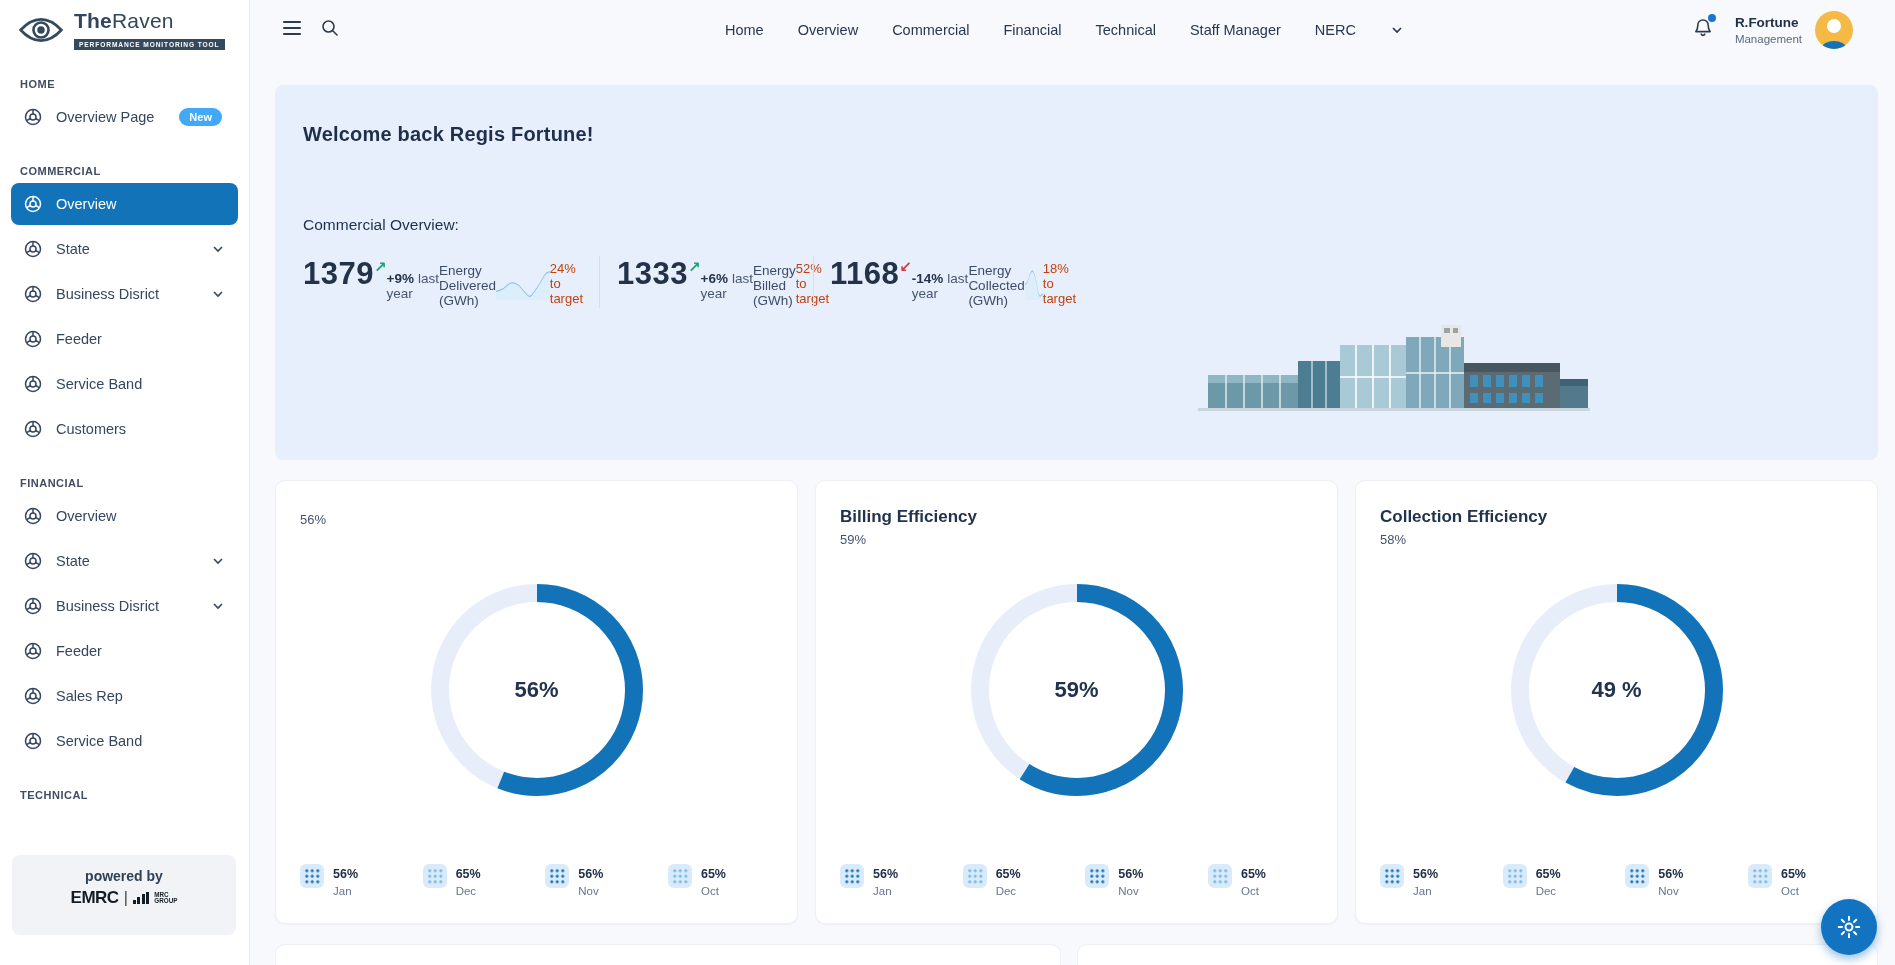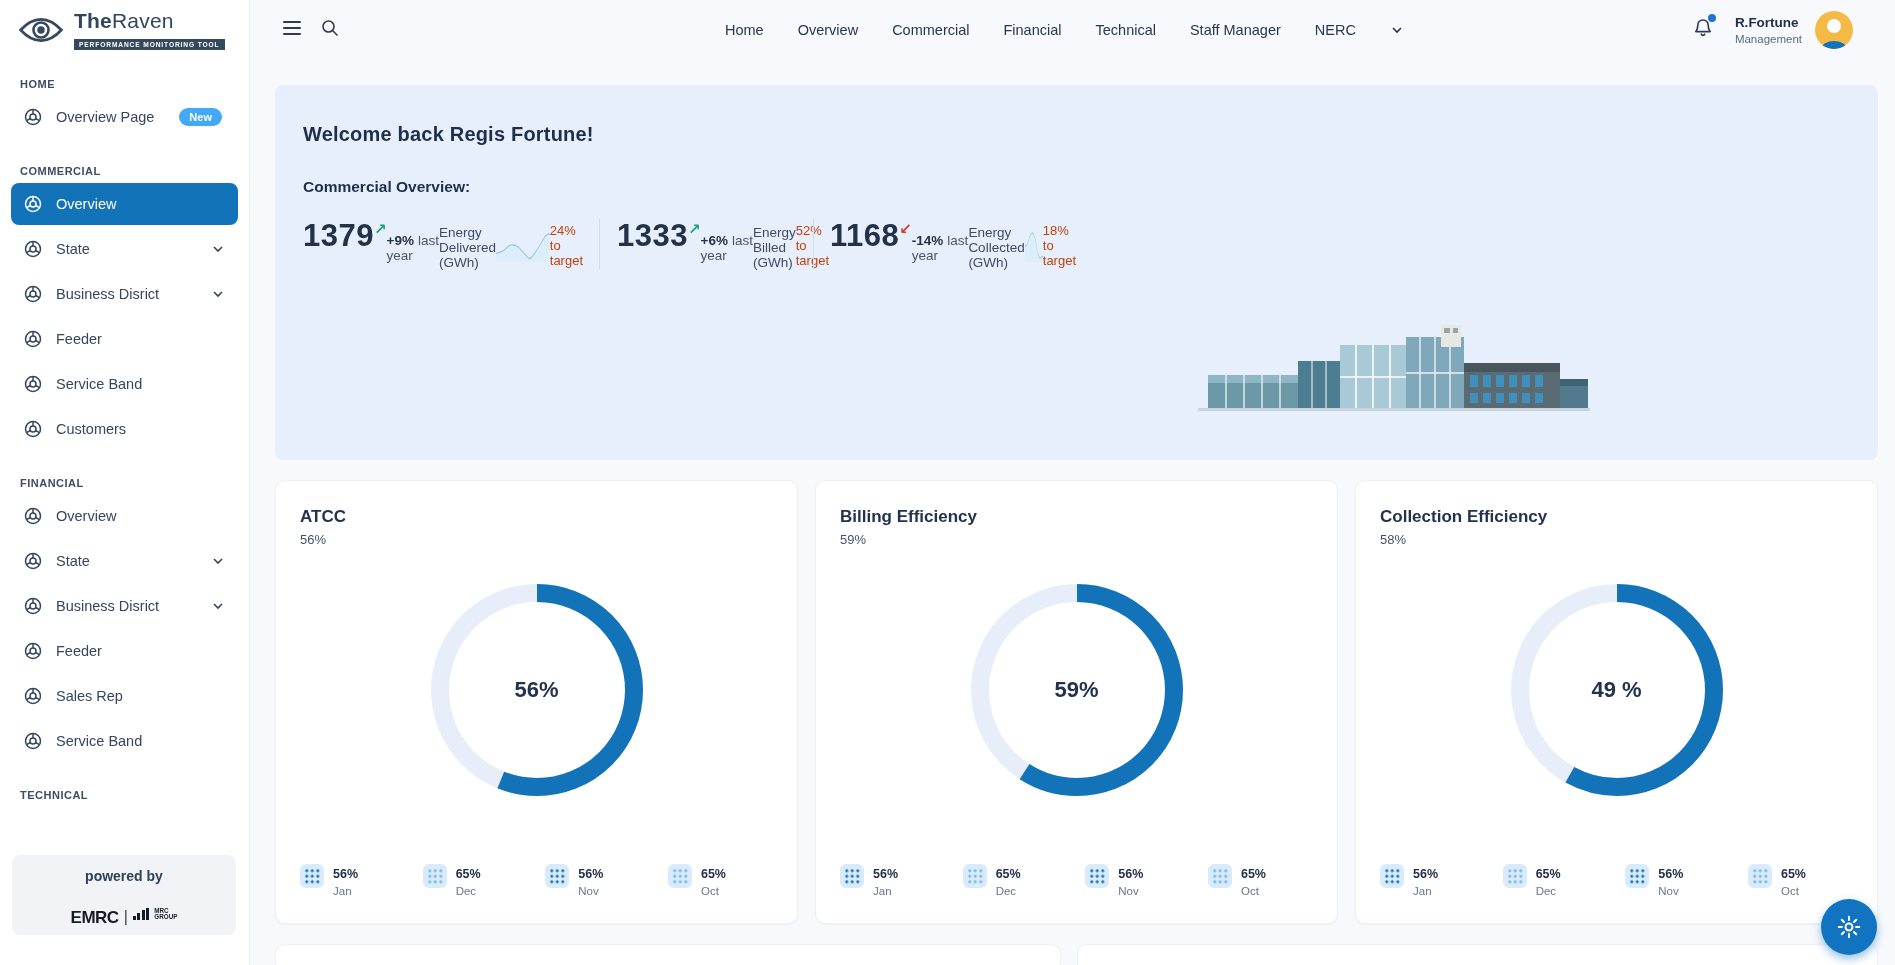--- a/index.html
+++ b/index.html
@@ -12,21 +12,21 @@
   .brand-line{font-size:21px;color:#31465c;letter-spacing:.2px}
   .brand-line b{font-weight:800}
   .brand-tag{display:inline-block;background:#35495e;color:#fff;font-size:6.6px;font-weight:700;letter-spacing:.9px;padding:2px 5px;margin-top:2px}
   .sec-head{font-size:11px;font-weight:700;color:#3f4c63;letter-spacing:.5px;margin:27px 0 6px 20px}
   .side-item{display:flex;align-items:center;gap:13px;height:42px;margin:3px 11px;padding:0 4px 0 12px;border-radius:8px;font-size:14.5px;color:#35465f;cursor:pointer}
   .side-item .chev{margin-left:auto;margin-right:10px}
   .side-item.active{background:#1273b9;color:#fff}
   .badge{background:#41a9f5;color:#fff;font-size:11px;font-weight:700;padding:3px 10px;border-radius:12px;margin-left:12px}
   .powered{position:absolute;left:12px;right:13px;bottom:30px;height:80px;background:#f1f3f6;border-radius:8px;text-align:center;padding-top:13px}
   .powered-label{font-size:14px;font-weight:700;color:#2f4156}
-  .emrc-row{display:flex;justify-content:center;gap:5px;margin-top:24px;color:#141c26}
+  .emrc-row{display:flex;align-items:center;justify-content:center;gap:5px;margin-top:4px;color:#141c26}
   .emrc-main{font-size:17px;font-weight:900;letter-spacing:-.5px}
   .emrc-bar{font-size:16px;font-weight:300;color:#444}
   .emrc-bars{display:flex;align-items:flex-end;gap:1.5px;height:12px}
   .emrc-bars span{width:3px;background:#141c26;display:block}
   .emrc-stack{display:flex;flex-direction:column;align-items:flex-start;line-height:6px}
   .emrc-stack span{font-size:6.3px;font-weight:800}
 
   
   .main{margin-left:250px;position:relative}
   .topbar{height:60px;position:relative}
@@ -41,21 +41,21 @@
   .bell-dot{position:absolute;top:-3px;right:-2px;width:8px;height:8px;border-radius:50%;background:#1b76d2}
   .uname{font-size:13.5px;font-weight:700;color:#22304a}
   .urole{font-size:11.5px;color:#5c6a80;margin-top:3px}
   .avatar{width:38px;height:38px;border-radius:50%;background:#f5b945;position:relative;overflow:hidden;cursor:pointer}
   .avatar .head{position:absolute;left:50%;top:8px;transform:translateX(-50%);width:14px;height:14px;border-radius:50%;background:#fff}
   .avatar .body{position:absolute;left:50%;bottom:-6px;transform:translateX(-50%);width:24px;height:14px;border-radius:50% 50% 0 0;background:#1273b9}
 
   
   .banner{margin:25px 17px 0 25px;height:375px;background:#e8effc;border-radius:8px;padding:28px 28px;position:relative}
   .welcome{font-size:20px;font-weight:700;color:#1e2f4c;margin-top:10px;letter-spacing:.2px}
-  .sec-title{font-size:15.5px;font-weight:700;color:#1e2f4c;margin-top:32px}
+  .sec-title{font-size:15.5px;font-weight:400;color:#1e2f4c;margin-top:70px}
   .stats{display:flex;margin-top:22px;align-items:stretch}
   .stat{display:flex;flex-direction:row}
   .stat.s0{width:280px;margin-right:16px}
   .stat.s1{width:180px;margin:0 16px 0 17px}
   .stat.s2{width:246px;margin-left:16px}
   .vdiv{width:1px;background:#d7deea}
   .stat-value{font-size:31px;font-weight:700;color:#233248;letter-spacing:.5px}
   .trend{font-size:15px;font-weight:700;margin-top:2px}
   .trend.up{color:#1ca374}.trend.down{color:#c9403e}
   .change-row{margin-top:15px;font-size:13.5px;color:#47556e}
@@ -416,21 +416,20 @@
           <rect x="337" y="70" width="8" height="10"></rect>
         </g>
       <rect x="362" y="56" width="28" height="30" fill="#527a8c"></rect>
       <rect x="362" y="56" width="28" height="7" fill="#3e6375"></rect>
       <rect x="0" y="85" width="392" height="3" fill="#c9d6de"></rect>
     </svg>
   </section>
 
   <div class="cards">
     <div class="card">
-      <div class="card-title">ATCC</div>
       <div class="card-sub">56%</div>
       <div class="donut-wrap">
         <svg class="donut" width="228" height="228" viewBox="0 0 228 228">
             <circle class="track" cx="114" cy="114" r="97" stroke="#e8eef9"></circle>
             <circle class="arc" cx="114" cy="114" r="97" transform="rotate(-90 114 114)" stroke-dasharray="341.3026258859951 609.4689747964198" stroke="#1273b9"></circle>
           </svg>
         <div class="donut-center">56%</div>
       </div>
       <div class="legend">
         <div class="legend-item">

